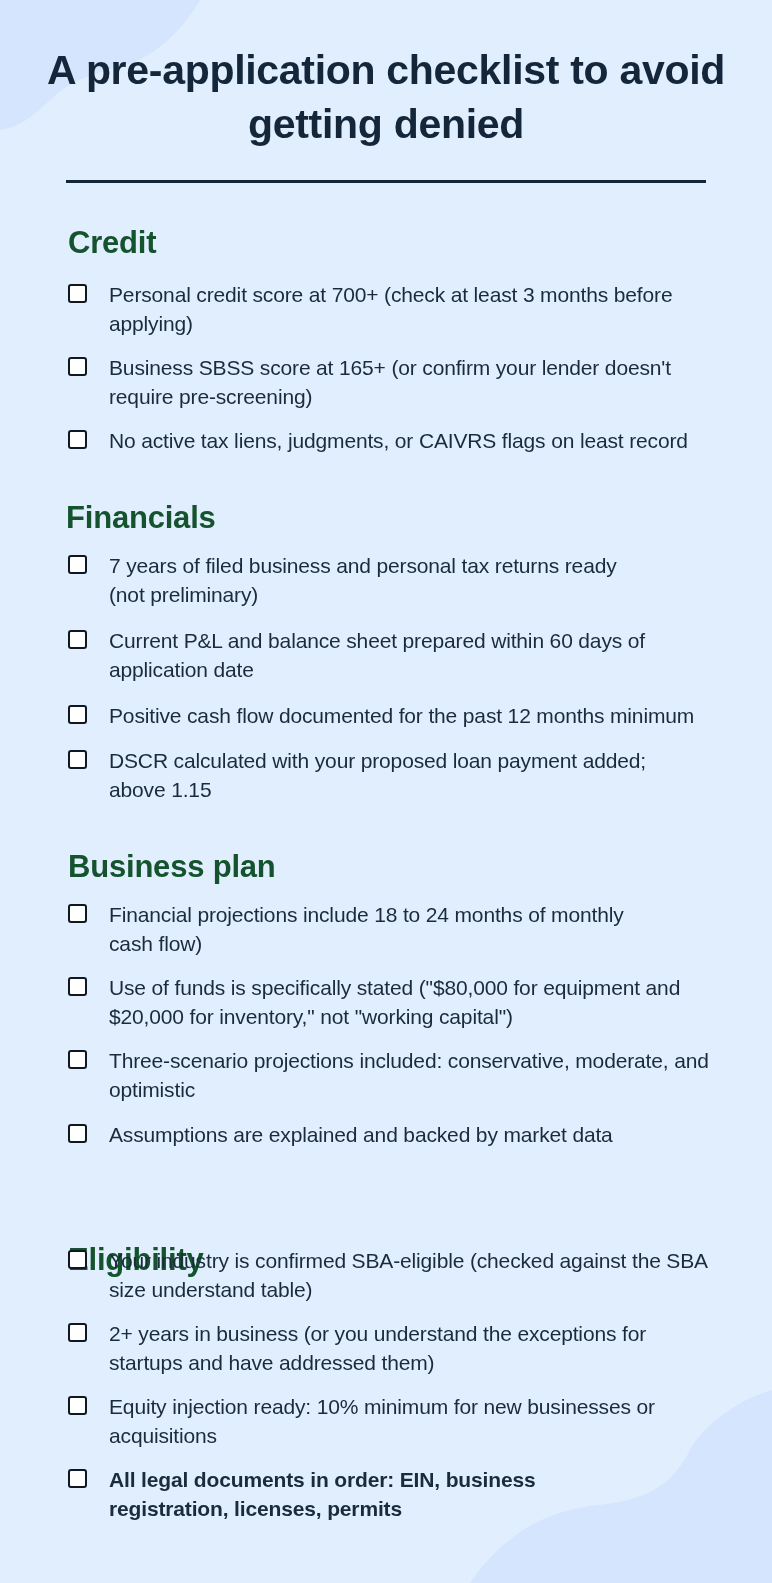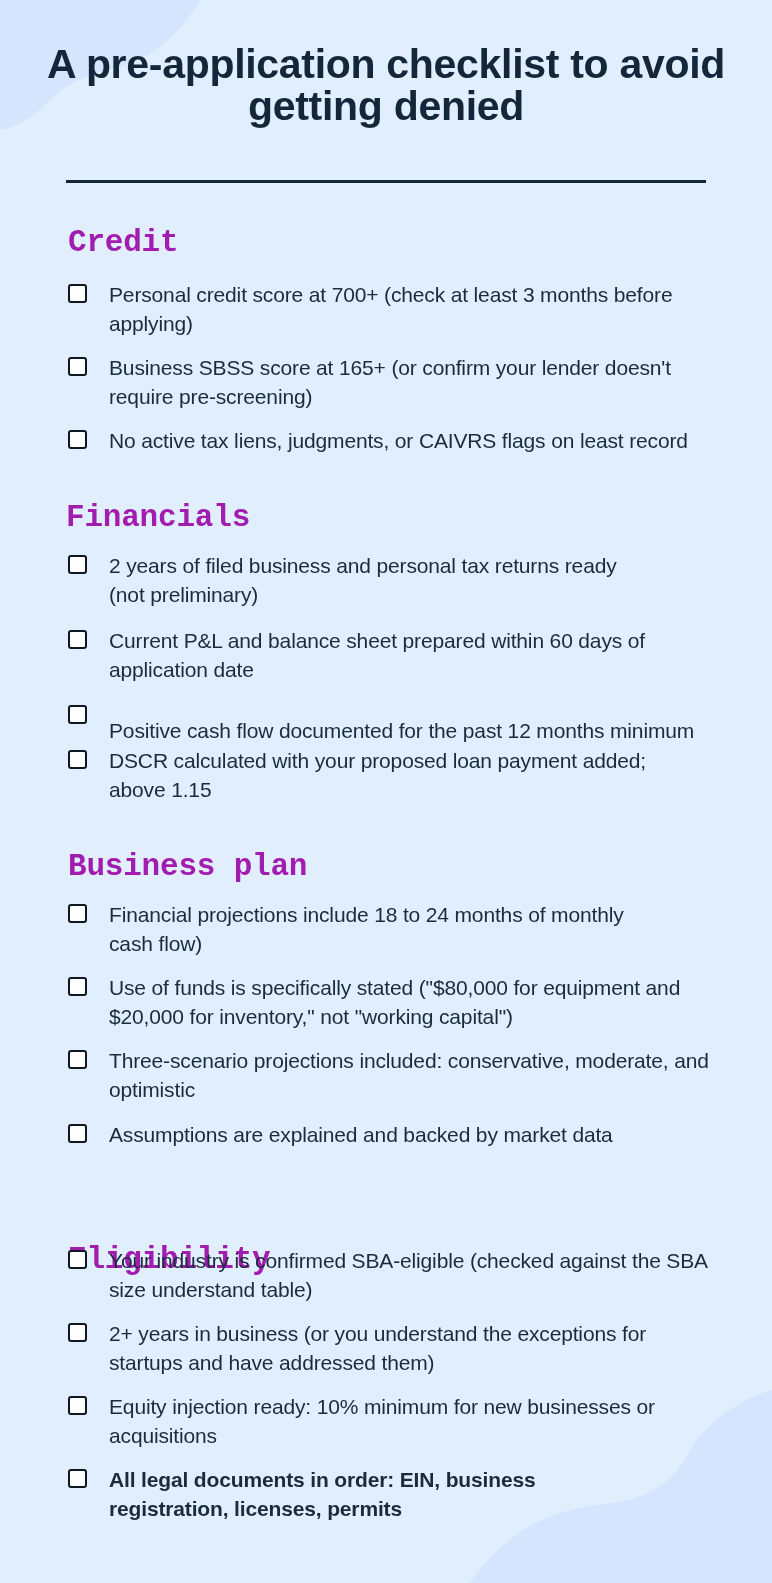--- a/index.html
+++ b/index.html
@@ -7,31 +7,31 @@
     width: 772px; height: 1583px; overflow: hidden;
     background: #e0eefe;
     position: relative;
     font-family: "Liberation Sans", "DejaVu Sans", sans-serif;
     color: #14263a;
   }
   .blob { position: absolute; z-index: 0; }
   .page { position: relative; z-index: 1; }
   .title {
     position: absolute; left: 0; width: 772px; top: 43px;
-    text-align: center; font-weight: 700; font-size: 41px; line-height: 42px;
+    text-align: center; font-weight: 700; font-size: 41px; line-height: 54px;
     letter-spacing: -0.3px; color: #14263a; margin: 0;
   }
   .rule {
     position: absolute; left: 66px; width: 640px; top: 180px; height: 3px;
     background: #14263a;
   }
   .section { position: absolute; left: 0; width: 772px; }
   .section h2 {
     margin: 0; position: absolute; font-size: 31px; font-weight: 700;
-    line-height: 40px; color: #a21caf; letter-spacing: -0.2px; font-family: Liberation Mono, monospace;
+    line-height: 40px; color: #14532d; letter-spacing: -0.2px;
   }
   .item { position: absolute; left: 68px; width: 650px; }
   .cb {
     position: absolute; left: 0; top: 4px; width: 15px; height: 15px;
     border: 2px solid #0f1720; border-radius: 3px; background: #ffffff;
     cursor: pointer;
   }
   .txt {
     position: absolute; left: 41px; top: 0; width: 618px;
     font-size: 21px; line-height: 29px; color: #1a2b3c;
@@ -63,29 +63,29 @@
     <div class="item" style="top:426px;">
       <span class="cb"></span>
       <span class="txt">No active tax liens, judgments, or CAIVRS flags on least record</span>
     </div>
   </div>
 
   <div class="section">
     <h2 style="left:66px;top:498px;">Financials</h2>
     <div class="item" style="top:551px;">
       <span class="cb"></span>
-      <span class="txt" style="width:540px;">2 years of filed business and personal tax returns ready (not preliminary)</span>
+      <span class="txt" style="width:540px;">7 years of filed business and personal tax returns ready (not preliminary)</span>
     </div>
     <div class="item" style="top:626px;">
       <span class="cb"></span>
       <span class="txt" style="width:570px;">Current P&amp;L and balance sheet prepared within 60 days of application date</span>
     </div>
     <div class="item" style="top:701px;">
       <span class="cb"></span>
-      <span class="txt" style="width:640px;white-space:nowrap;margin-top:15px;">Positive cash flow documented for the past 12 months minimum</span>
+      <span class="txt" style="width:640px;white-space:nowrap;">Positive cash flow documented for the past 12 months minimum</span>
     </div>
     <div class="item" style="top:746px;">
       <span class="cb"></span>
       <span class="txt" style="width:580px;">DSCR calculated with your proposed loan payment added; above 1.15</span>
     </div>
   </div>
 
   <div class="section">
     <h2 style="left:68px;top:847px;">Business plan</h2>
     <div class="item" style="top:900px;">

